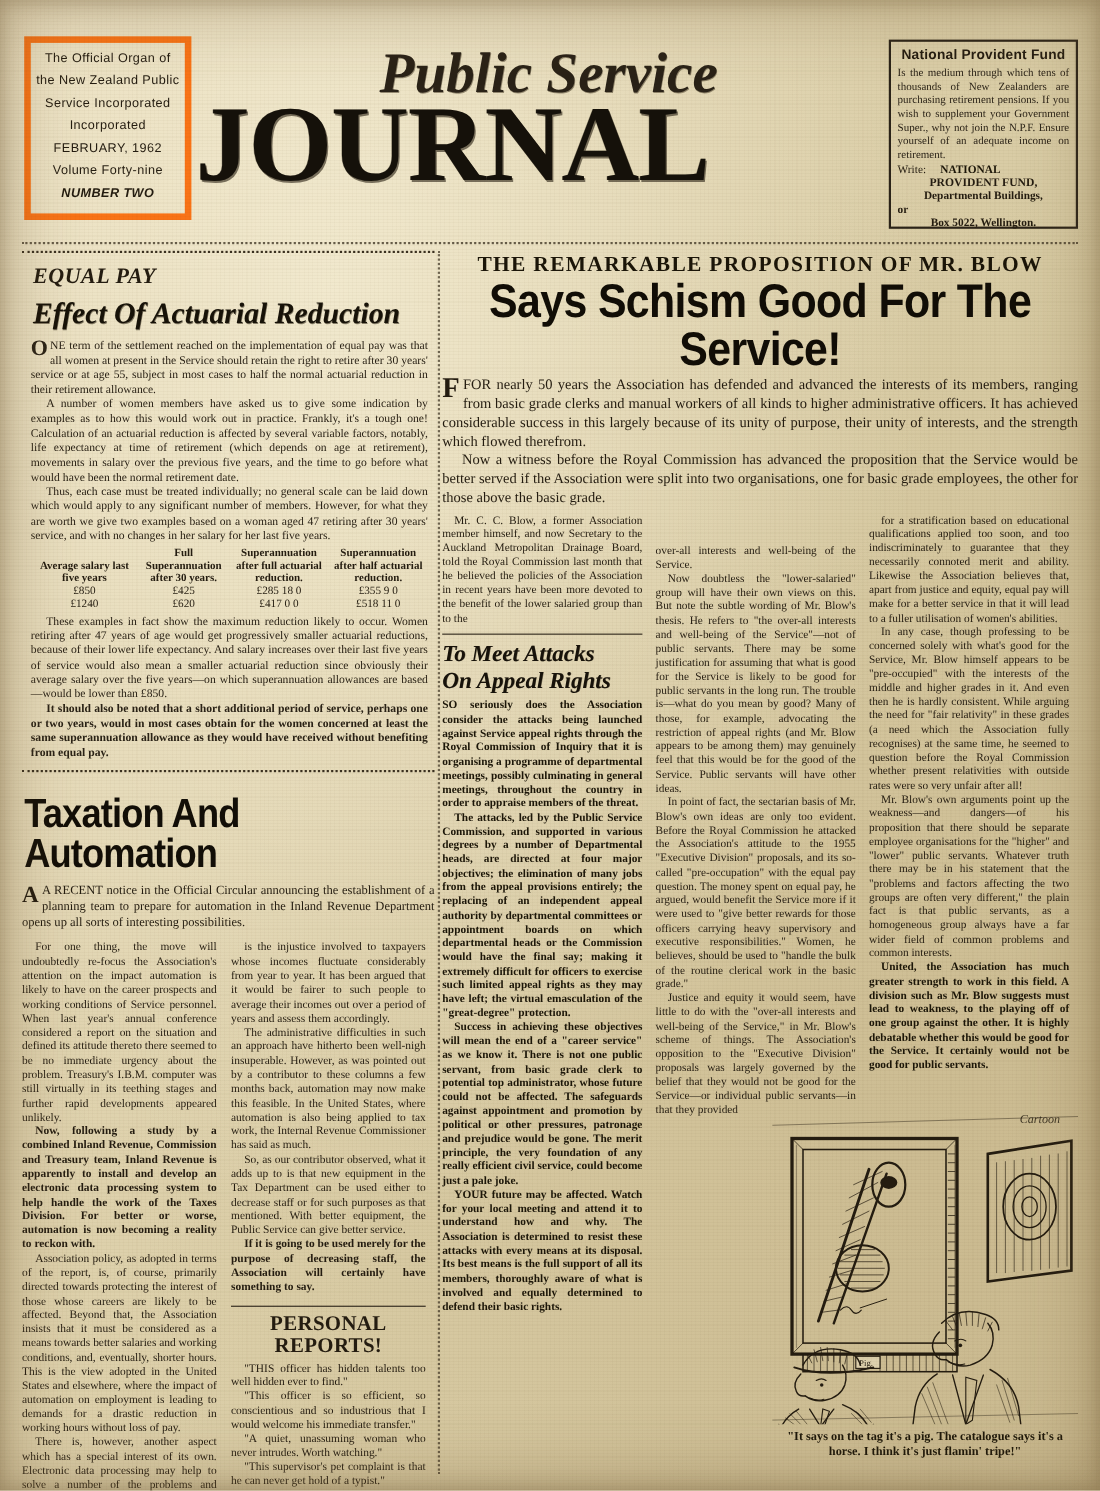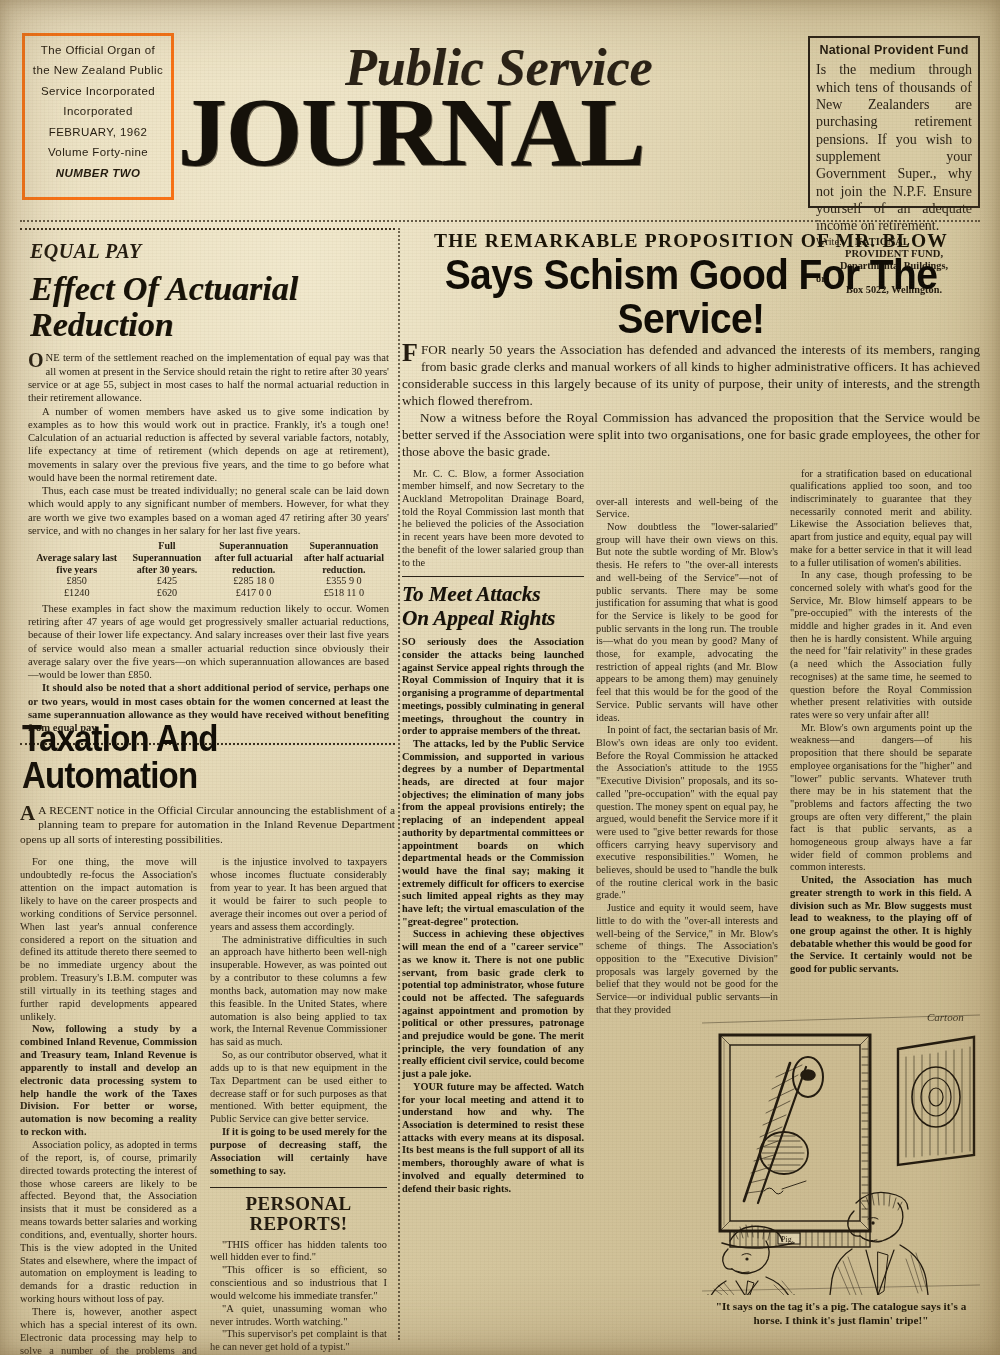--- a/index.html
+++ b/index.html
@@ -30,21 +30,21 @@
   .edge{
     position:absolute;inset:0;pointer-events:none;
     box-shadow:inset 0 0 70px rgba(110,85,45,.45), inset 0 0 18px rgba(90,70,35,.35);
   }
   .content{position:absolute;inset:0;}
 
   
   .masthead{position:absolute;left:0;top:0;width:1000px;height:215px;}
   .mast-box{
     position:absolute;left:22px;top:33px;width:152px;height:167px;
-    border:3px solid #f97316;
+    border:6px solid #f97316;
     padding:4px 3px;
     box-sizing:border-box;
     text-align:center;
   }
   .mast-box div{
     font-family:"Liberation Sans",sans-serif;
     font-size:11.5px;letter-spacing:.4px;line-height:1.78;
     color:#241c10;
   }
   .mb-em{font-style:italic;font-weight:bold;letter-spacing:.8px;}
@@ -72,21 +72,21 @@
     border:2px solid #2b2318;
     padding:5px 6px 18px;box-sizing:border-box;
   }
   .npf-title{
     font-family:"Liberation Sans",sans-serif;
     font-weight:bold;font-size:12.5px;text-align:center;line-height:1.22;
     letter-spacing:.2px;margin-bottom:3px;
   }
   .npf-body{
     font-family:"Liberation Serif",serif;
-    font-size:14px;line-height:1.24;text-align:justify;color:#2c2418;
+    font-size:10px;line-height:1.24;text-align:justify;color:#2c2418;
   }
   .npf-write{margin-top:1px;font-size:10.3px;}
   .npf-c1{text-align:center;font-weight:bold;font-size:10.6px;line-height:1.26;}
   .npf-c2{text-align:center;font-weight:bold;font-size:10.3px;line-height:1.26;}
 
   .rule-dotted{
     position:absolute;left:20px;width:960px;height:0;
     border-top:2px dotted #3a301f;opacity:.75;
   }
 
@@ -105,21 +105,21 @@
     padding:8px 6px 8px 8px;box-sizing:border-box;
   }
   .kicker{
     font-family:"Liberation Serif",serif;
     font-style:italic;font-weight:bold;font-size:20px;letter-spacing:.5px;
     margin:2px 0 8px 2px;
   }
   .hl-script{
     font-family:"Liberation Serif",serif;
     font-style:italic;font-weight:bold;
-    font-size:34px;letter-spacing:0px;line-height:1.05;
+    font-size:27px;letter-spacing:0px;line-height:1.05;
     margin:0 0 9px 2px;color:#171208;
     text-shadow:0.5px 0.4px 0 rgba(45,36,20,.55);
   }
   .body-txt{
     font-size:10.6px;line-height:1.255;text-align:justify;
     color:#2a2216;hyphens:auto;
   }
   .body-txt p{margin:0 0 0;text-indent:14px;}
   .body-txt p.noind{text-indent:0;}
   .dropcap::first-letter{

